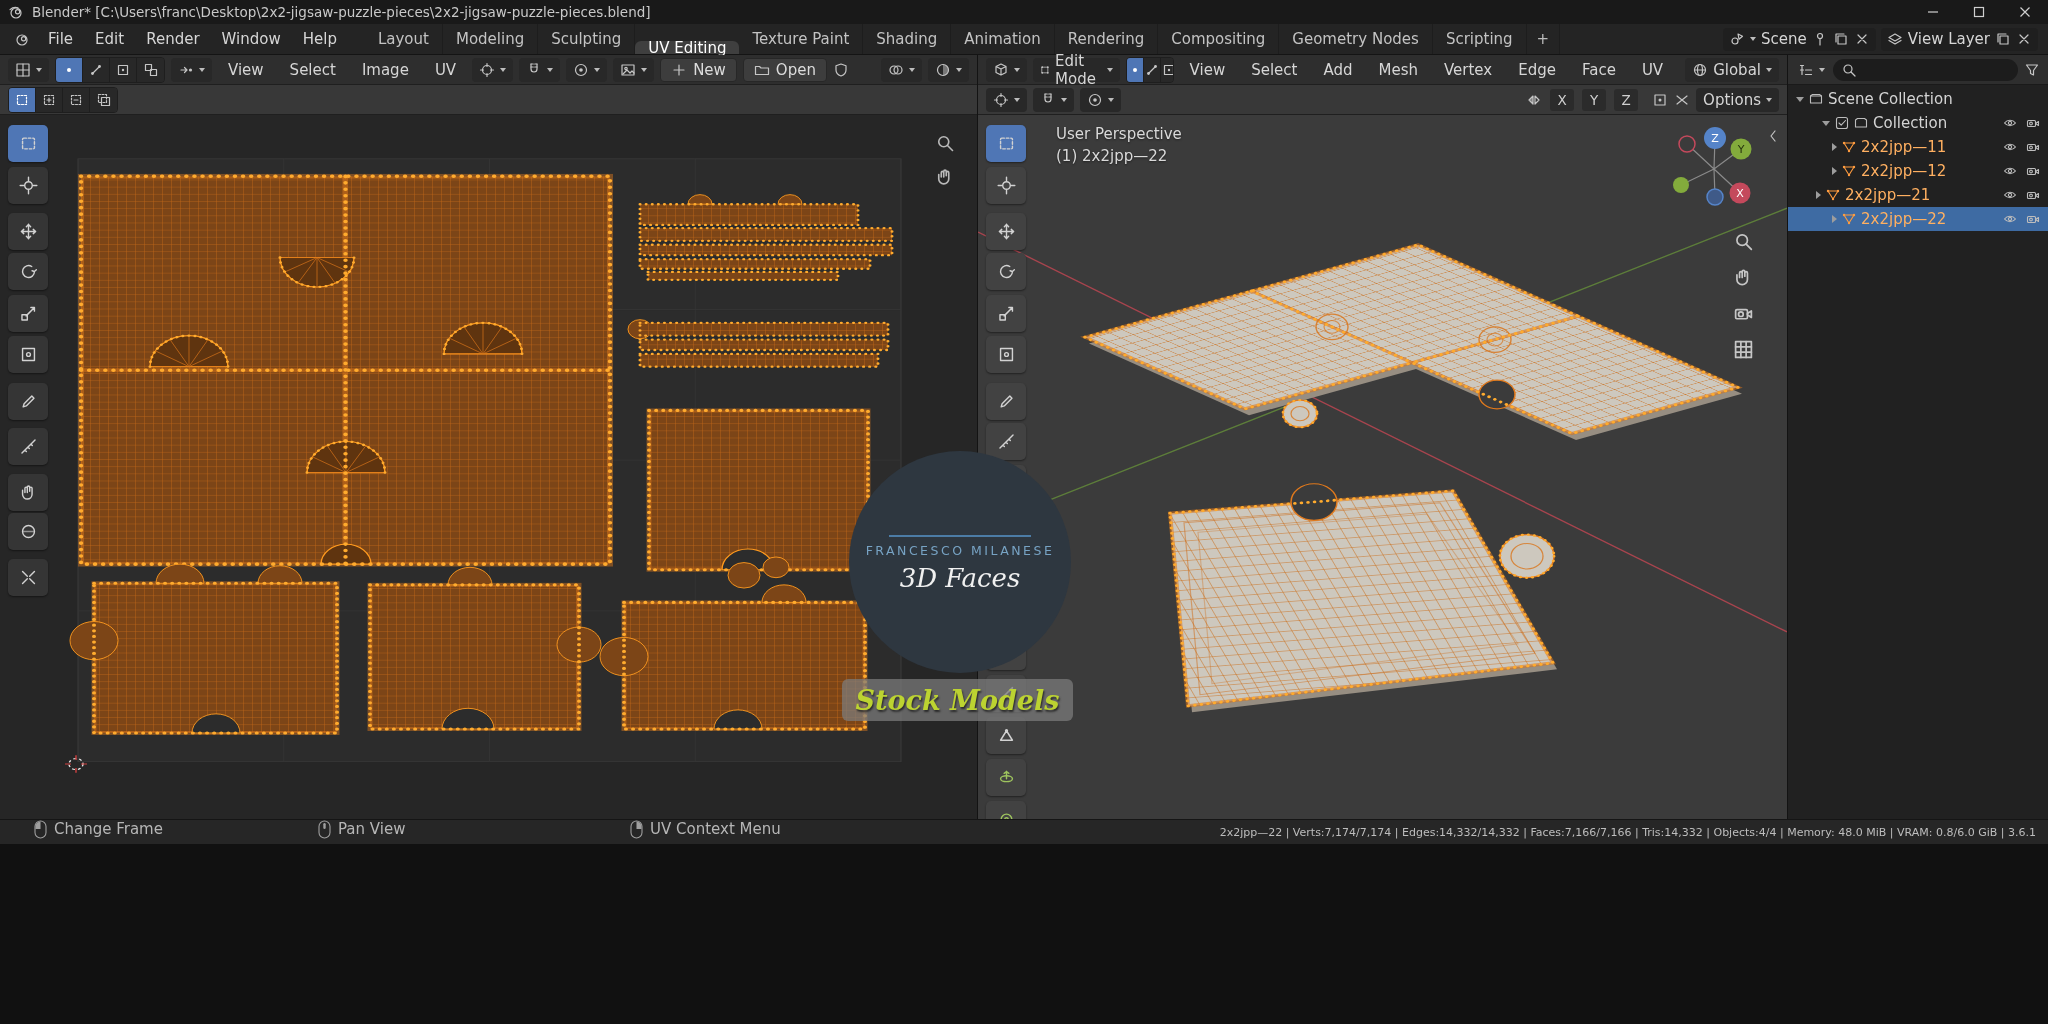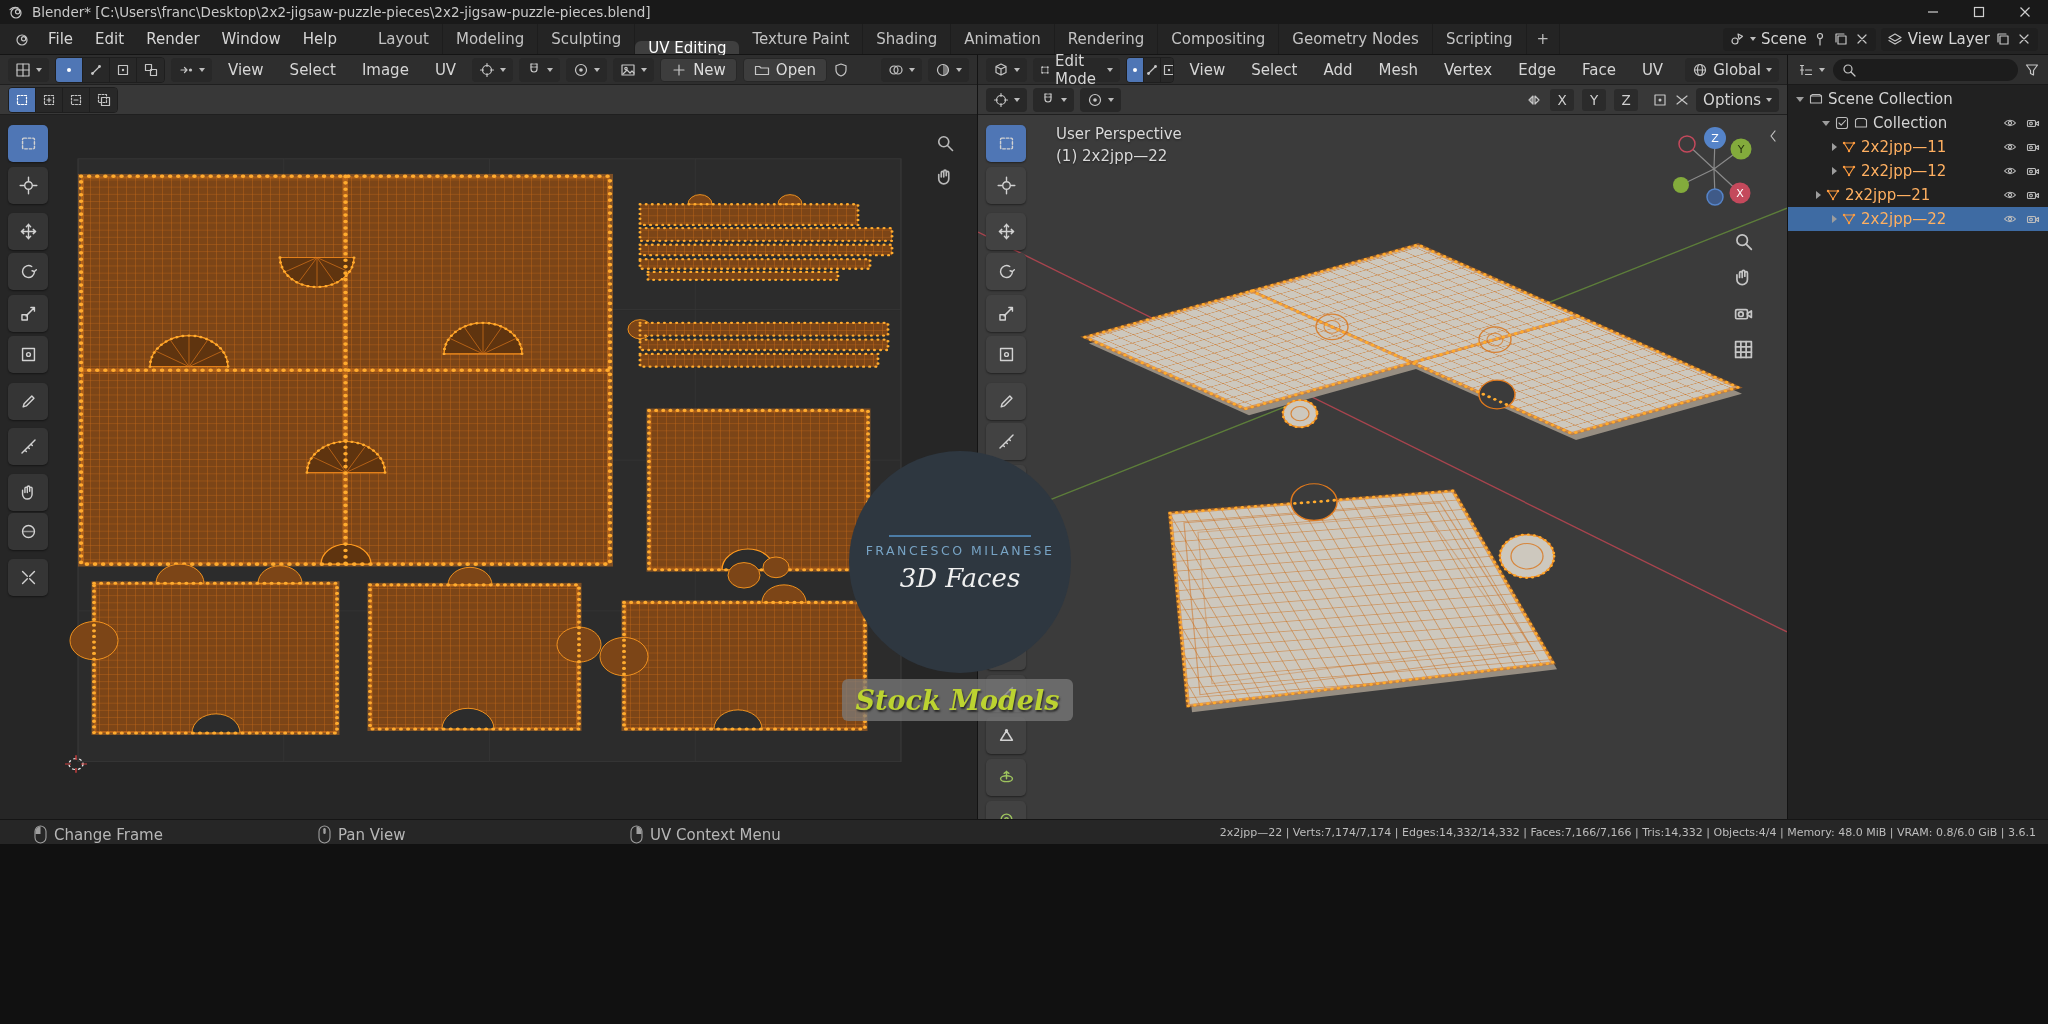--- a/index.html
+++ b/index.html
@@ -75,21 +75,21 @@
   .ol-icons{margin-left:auto;display:flex;gap:9px;align-items:center;}
   .tri-r{width:0;height:0;border-top:4.5px solid transparent;border-bottom:4.5px solid transparent;border-left:5.5px solid #9d9d9d;}
   .tri-d{width:0;height:0;border-left:4.5px solid transparent;border-right:4.5px solid transparent;border-top:5.5px solid #9d9d9d;}
   .oic{width:14px;height:14px;display:block;}
   .oic *{stroke:#bdbdbd;fill:none;stroke-width:1.1;stroke-linecap:round;stroke-linejoin:round;}
   .oic .f{fill:#bdbdbd;stroke:none;}
   .oic.orange *{stroke:#ff9c3f;}
   .oic.orange .f{fill:#ff9c3f;stroke:none;}
   
   .statusbar{position:absolute;left:0;right:0;bottom:0;height:25px;background:#262626;border-top:1px solid #151515;color:#b6b6b6;}
-  .hint{position:absolute;top:0;bottom:0;display:flex;align-items:flex-end;gap:7px;}
+  .hint{position:absolute;top:0;bottom:0;display:flex;align-items:flex-start;gap:7px;}
   .hint svg{width:13px;height:19px;}
   .hint svg *{stroke:#9f9f9f;fill:none;stroke-width:1.1;}
   .hint svg .f{fill:#9f9f9f;stroke:none;}
   .stats{position:absolute;right:12px;top:0;bottom:0;display:flex;align-items:center;font-size:11px;color:#bdbdbd;}
   
   .wm-circle{position:absolute;left:849px;top:451px;width:222px;height:222px;border-radius:50%;background:#2e3740;display:flex;flex-direction:column;align-items:center;justify-content:center;z-index:60;pointer-events:none;}
   .wm-fm{font-family:"DejaVu Serif",serif;font-weight:bold;font-size:84px;line-height:.92;letter-spacing:-6px;}
   .wm-f{color:#f2f2f2;}
   .wm-m{color:#4c86b4;}
   .wm-line{width:142px;height:2px;background:#4c7ca6;margin:4px 0 6px;}

